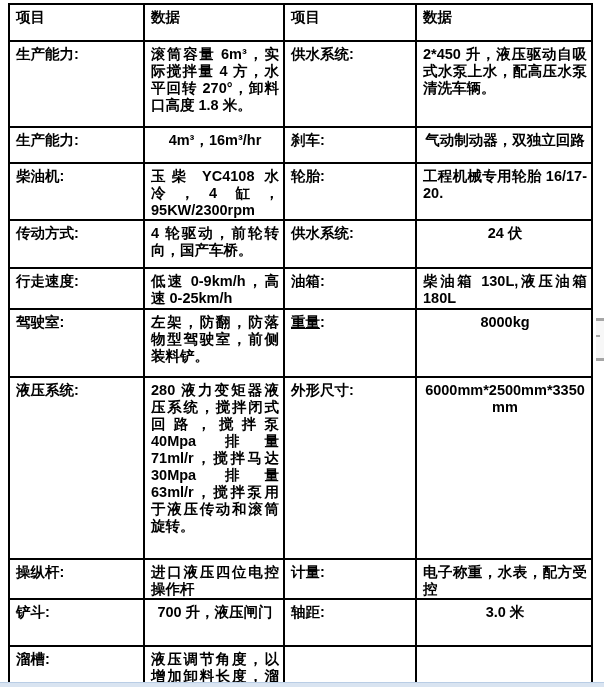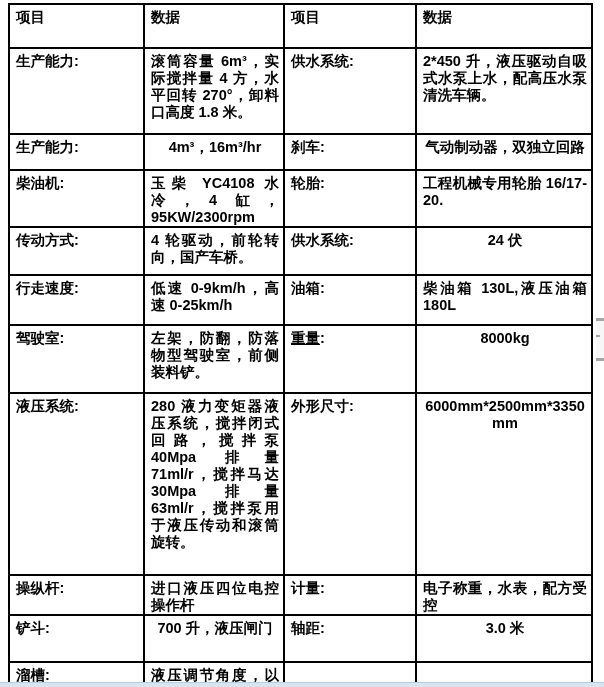--- a/index.html
+++ b/index.html
@@ -25,26 +25,26 @@
     line-height:17px;
     padding:4px 4px 0 6px;
     overflow:hidden;
     word-break:break-word;
   }
   td.lab{padding-left:6px;}
   td.val{text-align:justify;}
   td.val.nj{text-align:center;}
   .u{text-decoration:underline;}
   
-  tr.h-head{height:44px;}
+  tr.h-head{height:37px;}
   tr.h-r0{height:86px;}
   tr.h-r1{height:36px;}
   tr.h-r2{height:46px;}
   tr.h-r3{height:48px;}
-  tr.h-r4{height:50px;}
+  tr.h-r4{height:41px;}
   tr.h-r5{height:68px;padding-left:15px;}
   tr.h-r6{height:182px;}
   tr.h-r7{height:34px;}
   tr.h-r8{height:47px;}
   tr.h-r9{height:70px;}
   
   .scroll-frag{
     position:absolute;left:596px;top:318px;width:8px;height:37px;
     background:#f7f7f7;
     border-top:3px solid #a6a6a6;

